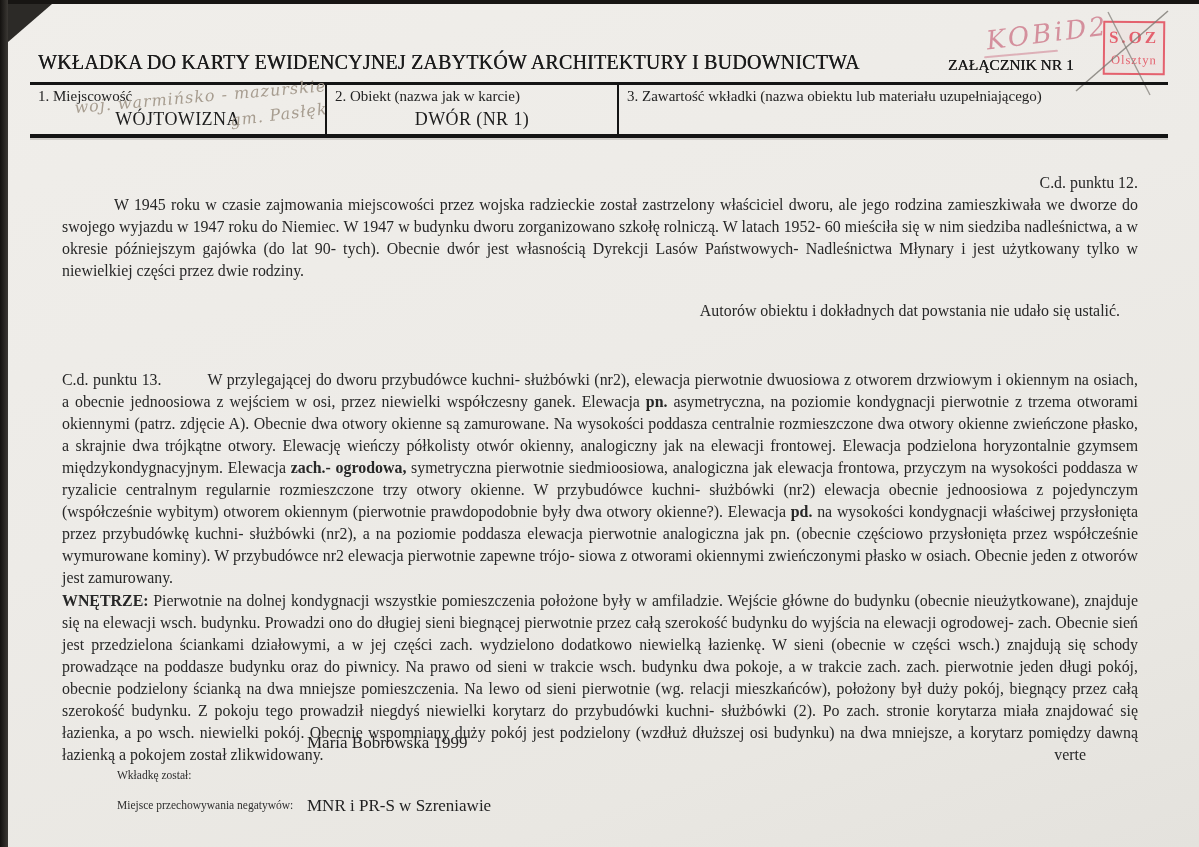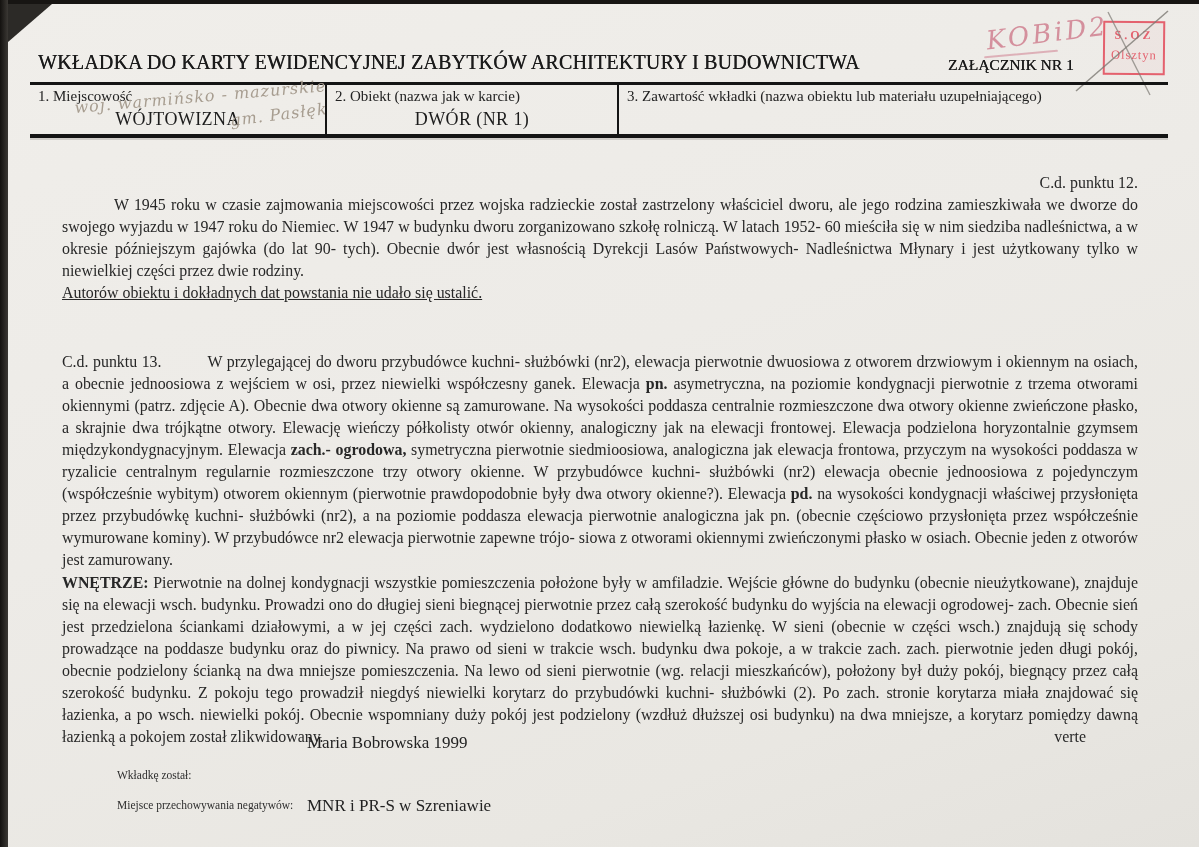--- a/index.html
+++ b/index.html
@@ -14,38 +14,38 @@
     border-top:38px solid #1b1916;border-right:44px solid transparent;opacity:.92;}
   .doc-title{position:absolute;left:38px;top:51px;font-size:20px;letter-spacing:.2px;color:#1b1b1b;
     text-shadow:.3px 0 0 currentColor;white-space:nowrap;}
   .attachment{position:absolute;left:948px;top:56px;font-size:15.5px;color:#1b1b1b;text-shadow:.3px 0 0 currentColor;}
   .kobid{position:absolute;left:986px;top:18px;font-size:26px;font-style:italic;letter-spacing:3px;
     color:#d08090;transform:rotate(-7deg);font-family:"DejaVu Serif",serif;opacity:.85;white-space:nowrap;}
   .kobid-underline{position:absolute;left:984px;top:53px;width:74px;height:2px;background:#d08090;
     transform:rotate(-5deg);opacity:.55;border-radius:2px;}
   .stamp{position:absolute;left:1103px;top:21px;width:58px;height:50px;border:2.5px solid #e4616e;
     color:#e4616e;text-align:center;transform:rotate(.6deg);background:rgba(228,97,110,.05);}
-  .stamp-line1{margin-top:5px;font-size:12px;font-weight:bold;letter-spacing:3px;}
+  .stamp-line1{margin-top:5px;font-size:17px;font-weight:bold;letter-spacing:3px;}
   .stamp-line2{margin-top:5px;font-size:12.5px;letter-spacing:1px;}
   .cross{position:absolute;left:1058px;top:3px;pointer-events:none;}
   .id-table{position:absolute;left:30px;top:82px;width:1138px;height:56px;display:flex;box-sizing:border-box;
     border-top:3px solid #141414;border-bottom:4px solid #141414;box-shadow:0 2px 0 rgba(60,55,50,.18);}
   .id-cell{position:relative;box-sizing:border-box;padding:3px 8px 0;}
   .id-cell+.id-cell{border-left:2px solid #141414;}
   .cell-1{width:295px;}.cell-2{width:292px;}.cell-3{flex:1;}
   .cell-label{font-size:15px;color:#222;}
   .cell-value{text-align:center;font-size:18px;letter-spacing:.4px;color:#1c1c1c;margin-top:4px;}
   .hw{font-style:italic;color:#a79d90;font-family:"DejaVu Serif",serif;white-space:nowrap;}
   .hw-top{position:absolute;left:44px;top:2px;font-size:16px;transform:rotate(-5deg);letter-spacing:1px;}
   .hw-side{position:absolute;left:200px;top:20px;font-size:16px;transform:rotate(-7deg);letter-spacing:1px;}
   .body-text{position:absolute;left:62px;top:172px;width:1076px;font-size:15.9px;line-height:22.1px;
     text-align:justify;color:#272727;}
   .p-head{margin:0;text-align:right;}
   .p12{margin:0;text-indent:52px;}
-  .p12-close{margin:0;text-align:left;text-decoration:underline;}
+  .p12-close{margin:18px;text-align:right;}
   .p13{margin:46px 0 0;}
   .inline-head{white-space:nowrap;}
   .head-gap{display:inline-block;width:46px;}
   .b{font-weight:bold;}
   .interior{margin:0;position:relative;}
   .verte{position:absolute;right:52px;bottom:0;font-weight:normal;}
   .f-label{position:absolute;font-size:11.5px;color:#2e2e2e;}
   .f-value{position:absolute;font-size:17px;color:#222;}
   .f-label1{left:117px;top:769px;}
   .f-value1{left:307px;top:733px;}

